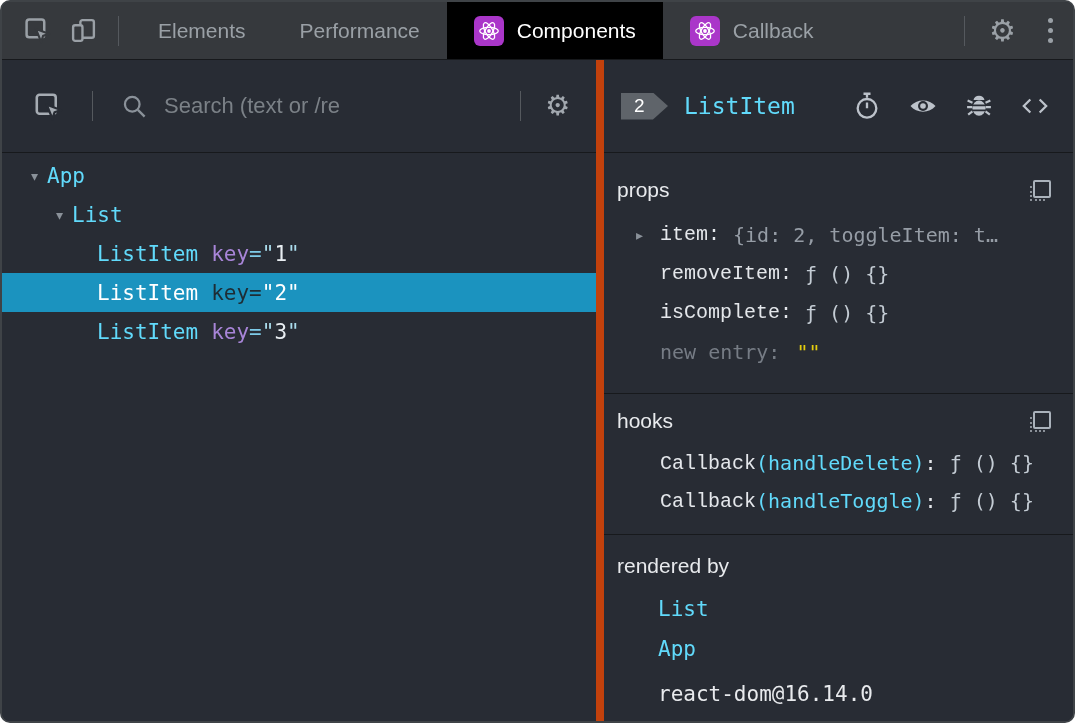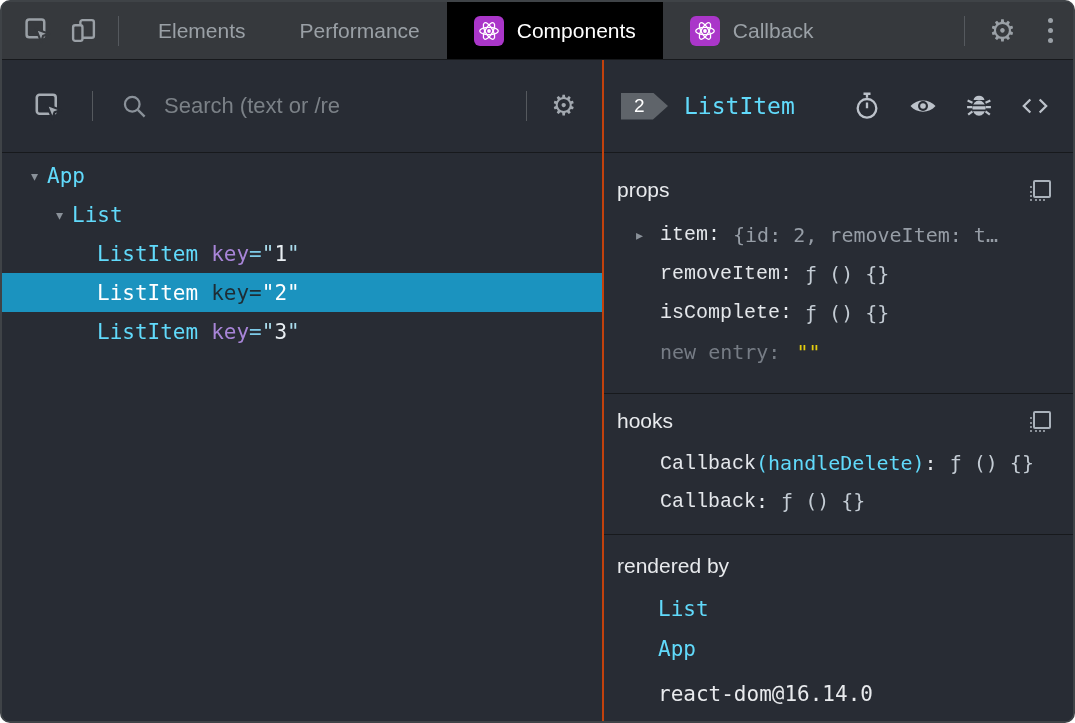--- a/index.html
+++ b/index.html
@@ -24,21 +24,21 @@
   .react-badge{width:30px;height:30px;border-radius:6px;display:flex;align-items:center;
                justify-content:center;flex:none;}
   .gear{font-size:30px;color:#9aa0a6;line-height:1;cursor:pointer;padding:0 12px;
         font-family:"DejaVu Sans",sans-serif;}
   .dots{display:flex;flex-direction:column;gap:5px;padding:0 20px;cursor:pointer;}
   .dots i{width:5px;height:5px;border-radius:50%;background:#9aa0a6;display:block;}
   .spacer{flex:1;}
 
   
   .main{flex:1;display:flex;min-height:0;}
-  .left{width:602px;flex:none;border-right:2px solid #c2410c;display:flex;flex-direction:column;background:#282c34;}
+  .left{width:602px;flex:none;border-right:8px solid #c2410c;display:flex;flex-direction:column;background:#282c34;}
   .right{flex:1;display:flex;flex-direction:column;background:#282c34;min-width:0;}
 
   
   .left-toolbar{height:93px;flex:none;border-bottom:1px solid #17191c;display:flex;align-items:center;}
   .lt-inspect{width:48px;margin-left:22px;}
   .search-wrap{display:flex;align-items:center;flex:1;gap:14px;padding-left:14px;}
   .search-input{background:transparent;border:none;outline:none;color:#d6dade;
     font-size:22px;flex:1;font-family:"Liberation Sans",sans-serif;min-width:0;}
   .search-input::placeholder{color:#7b8187;}
   .lt-gear{font-size:28px;color:#a2a8af;padding:0 0 0 4px;margin-right:26px;}
@@ -264,21 +264,21 @@
 
         <section class="props">
           <div class="sec-head">
             <span>props</span>
             <span class="copy"></span>
           </div>
           <div class="rows">
             <div class="prow">
               <span class="slot2">▸</span>
               <span class="p-name">item:</span>
-              <span class="p-val-dim">{id: 2, removeItem: t…</span>
+              <span class="p-val-dim">{id: 2, toggleItem: t…</span>
             </div>
             <div class="prow">
               <span class="slot2"></span>
               <span class="p-name">removeItem:</span>
               <span class="p-val-fn">ƒ () {}</span>
             </div>
             <div class="prow">
               <span class="slot2"></span>
               <span class="p-name">isComplete:</span>
               <span class="p-val-fn">ƒ () {}</span>
@@ -295,21 +295,21 @@
           <div class="sec-head">
             <span>hooks</span>
             <span class="copy"></span>
           </div>
           <div class="rows">
             <div class="prow">
               <span class="p-name">Callback</span><span class="p-fn">(handleDelete)</span><span class="p-colon">:</span>
               <span class="p-val-fn">ƒ () {}</span>
             </div>
             <div class="prow">
-              <span class="p-name">Callback</span><span class="p-colon">:</span>
+              <span class="p-name">Callback</span><span class="p-fn">(handleToggle)</span><span class="p-colon">:</span>
               <span class="p-val-fn">ƒ () {}</span>
             </div>
           </div>
         </section>
 
         <section class="rendered">
           <div class="sec-head">
             <span>rendered by</span>
           </div>
           <div class="rows-rendered">

